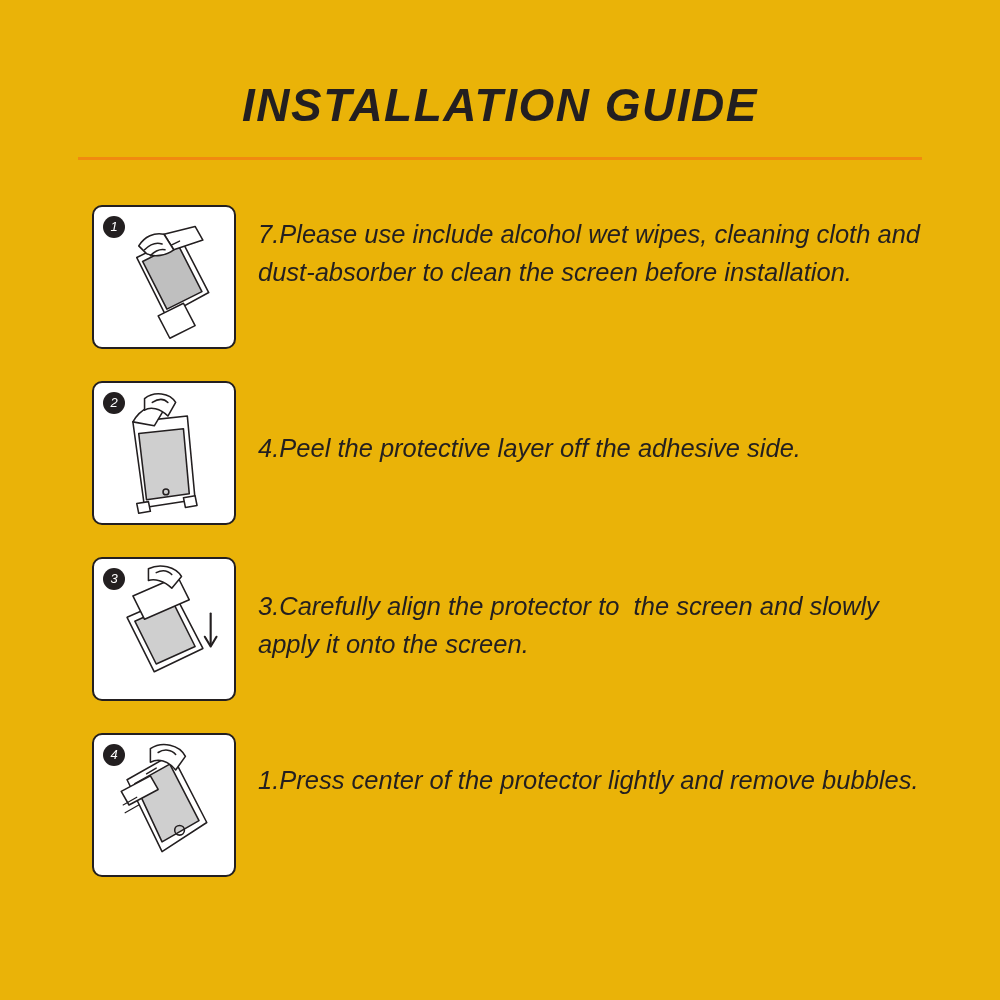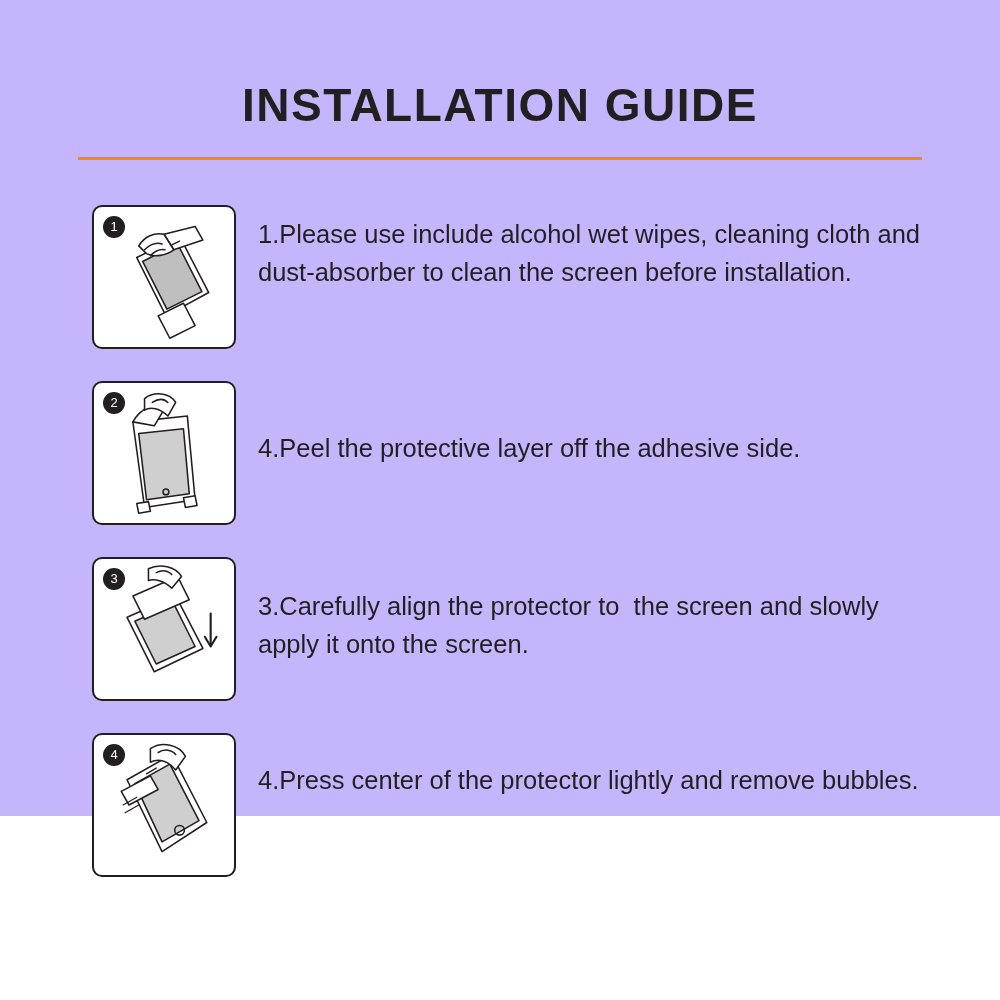--- a/index.html
+++ b/index.html
@@ -10,23 +10,24 @@
   body {
     width: 1000px;
     height: 1000px;
     font-family: "Liberation Sans", sans-serif;
     color: #231f20;
     overflow: hidden;
   }
   .page {
     position: relative;
     width: 1000px;
-    height: 816px;
-    background: #c4b5fd;
+    height: 1000px;
+    background: #eab308;
     box-sizing: border-box;
+    font-style: italic;
   }
   .title {
     position: absolute;
     left: 0;
     right: 0;
     top: 78px;
     text-align: center;
     font-size: 46px;
     font-weight: bold;
     letter-spacing: 1.5px;
@@ -131,21 +132,21 @@
             <path d="M72 28 L104 20 L112 34 L82 44 Z" fill="#ffffff"></path>
 
             <path d="M46 40 C52 30, 62 26, 72 28 L82 44 C74 50, 62 52, 54 48 Z" fill="#ffffff"></path>
             <path d="M52 44 C58 38, 64 36, 70 38"></path>
             <path d="M58 50 C63 45, 68 43, 73 44"></path>
 
             <path d="M80 39 L88 35" stroke-width="1.4"></path>
           </g>
         </svg>
       </div>
-      <div class="step-text">1.Please use include alcohol wet wipes, cleaning cloth and dust-absorber to clean the screen before installation.</div>
+      <div class="step-text">7.Please use include alcohol wet wipes, cleaning cloth and dust-absorber to clean the screen before installation.</div>
     </div>
 
     <div class="step step-2">
       <div class="step-fig">
         <div class="badge">2</div>
         <svg class="fig-svg" viewBox="0 0 144 144">
           <g fill="none" stroke="#231f20" stroke-width="1.6" stroke-linejoin="round" stroke-linecap="round">
 
             <path d="M40 40 L96 34 L104 120 L52 128 Z" fill="#ffffff"></path>
             <path d="M46 52 L92 47 L98 114 L54 120 Z" fill="#cfcfcf" stroke="none"></path>
@@ -206,17 +207,17 @@
             <path d="M28 58 L58 42 L66 56 L36 72 Z" fill="#ffffff"></path>
 
             <path d="M58 14 C70 6, 88 10, 94 22 L84 36 C76 26, 66 24, 58 28 Z" fill="#ffffff"></path>
             <path d="M66 18 C72 14, 80 15, 84 20"></path>
 
             <path d="M30 72 L44 64" stroke-width="1.2"></path>
             <path d="M32 80 L46 72" stroke-width="1.2"></path>
           </g>
         </svg>
       </div>
-      <div class="step-text">4.Press center of the protector lightly and remove bubbles.</div>
+      <div class="step-text">1.Press center of the protector lightly and remove bubbles.</div>
     </div>
 
   </div>
 </div>
 
 </body></html>

